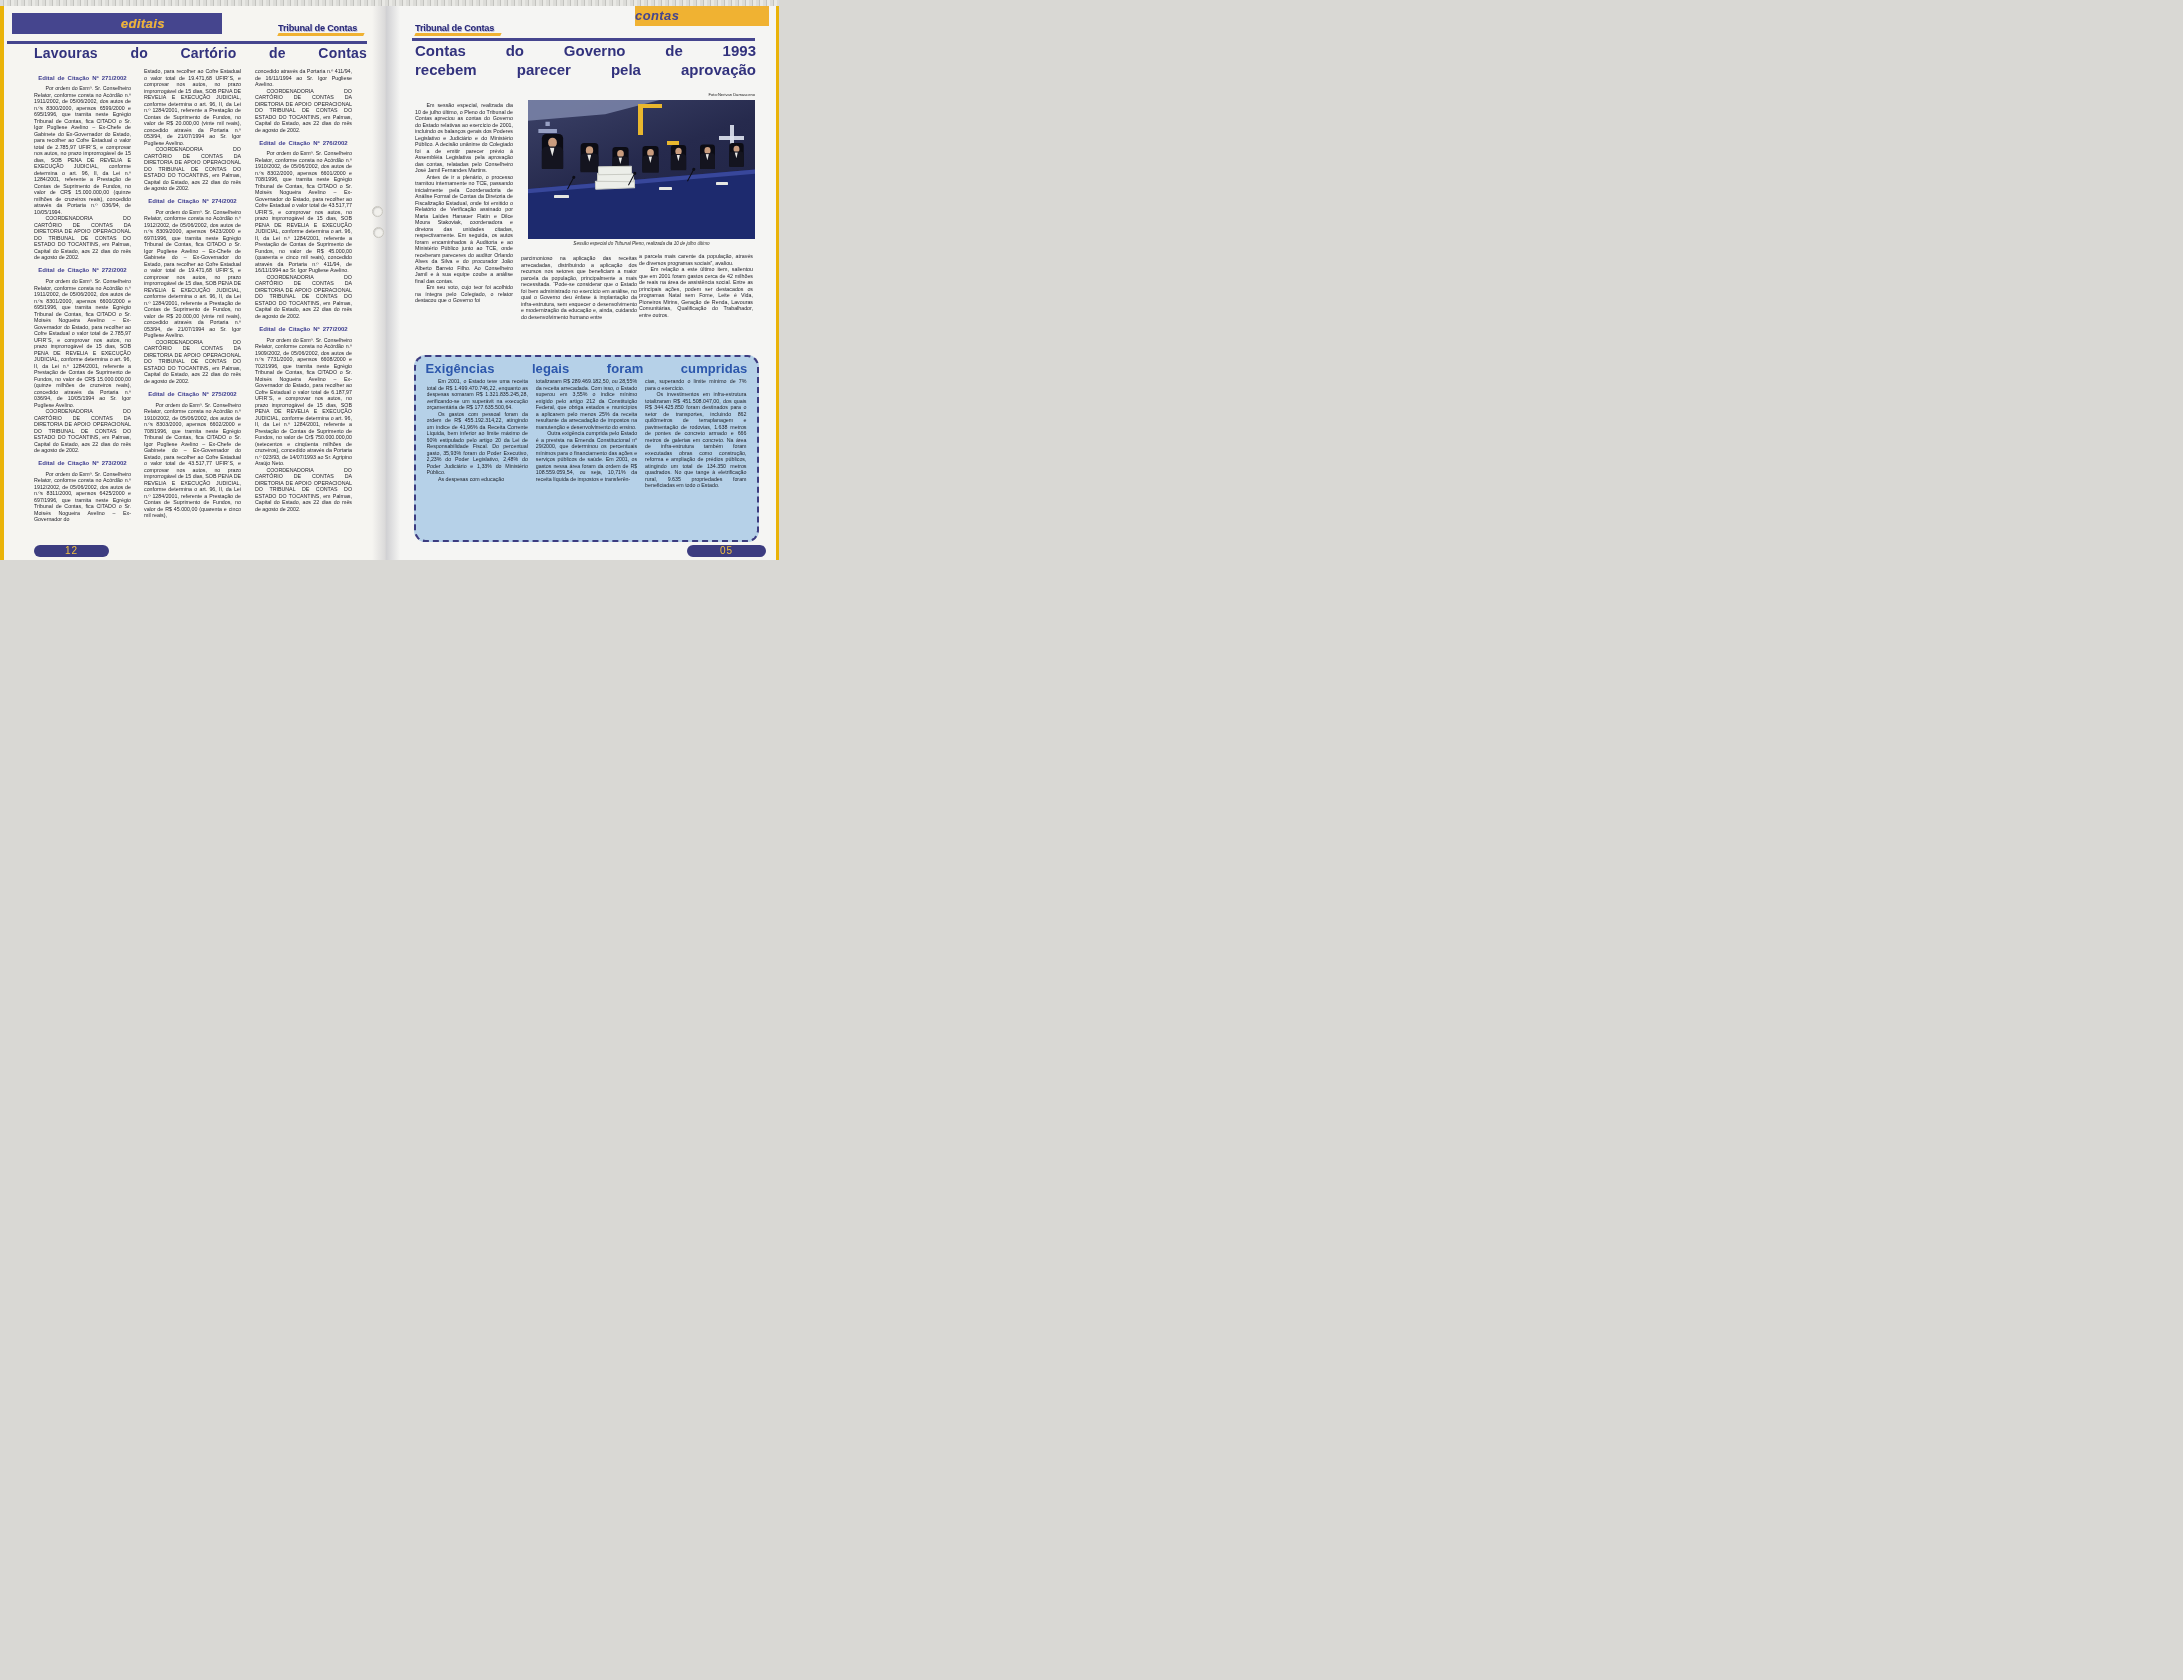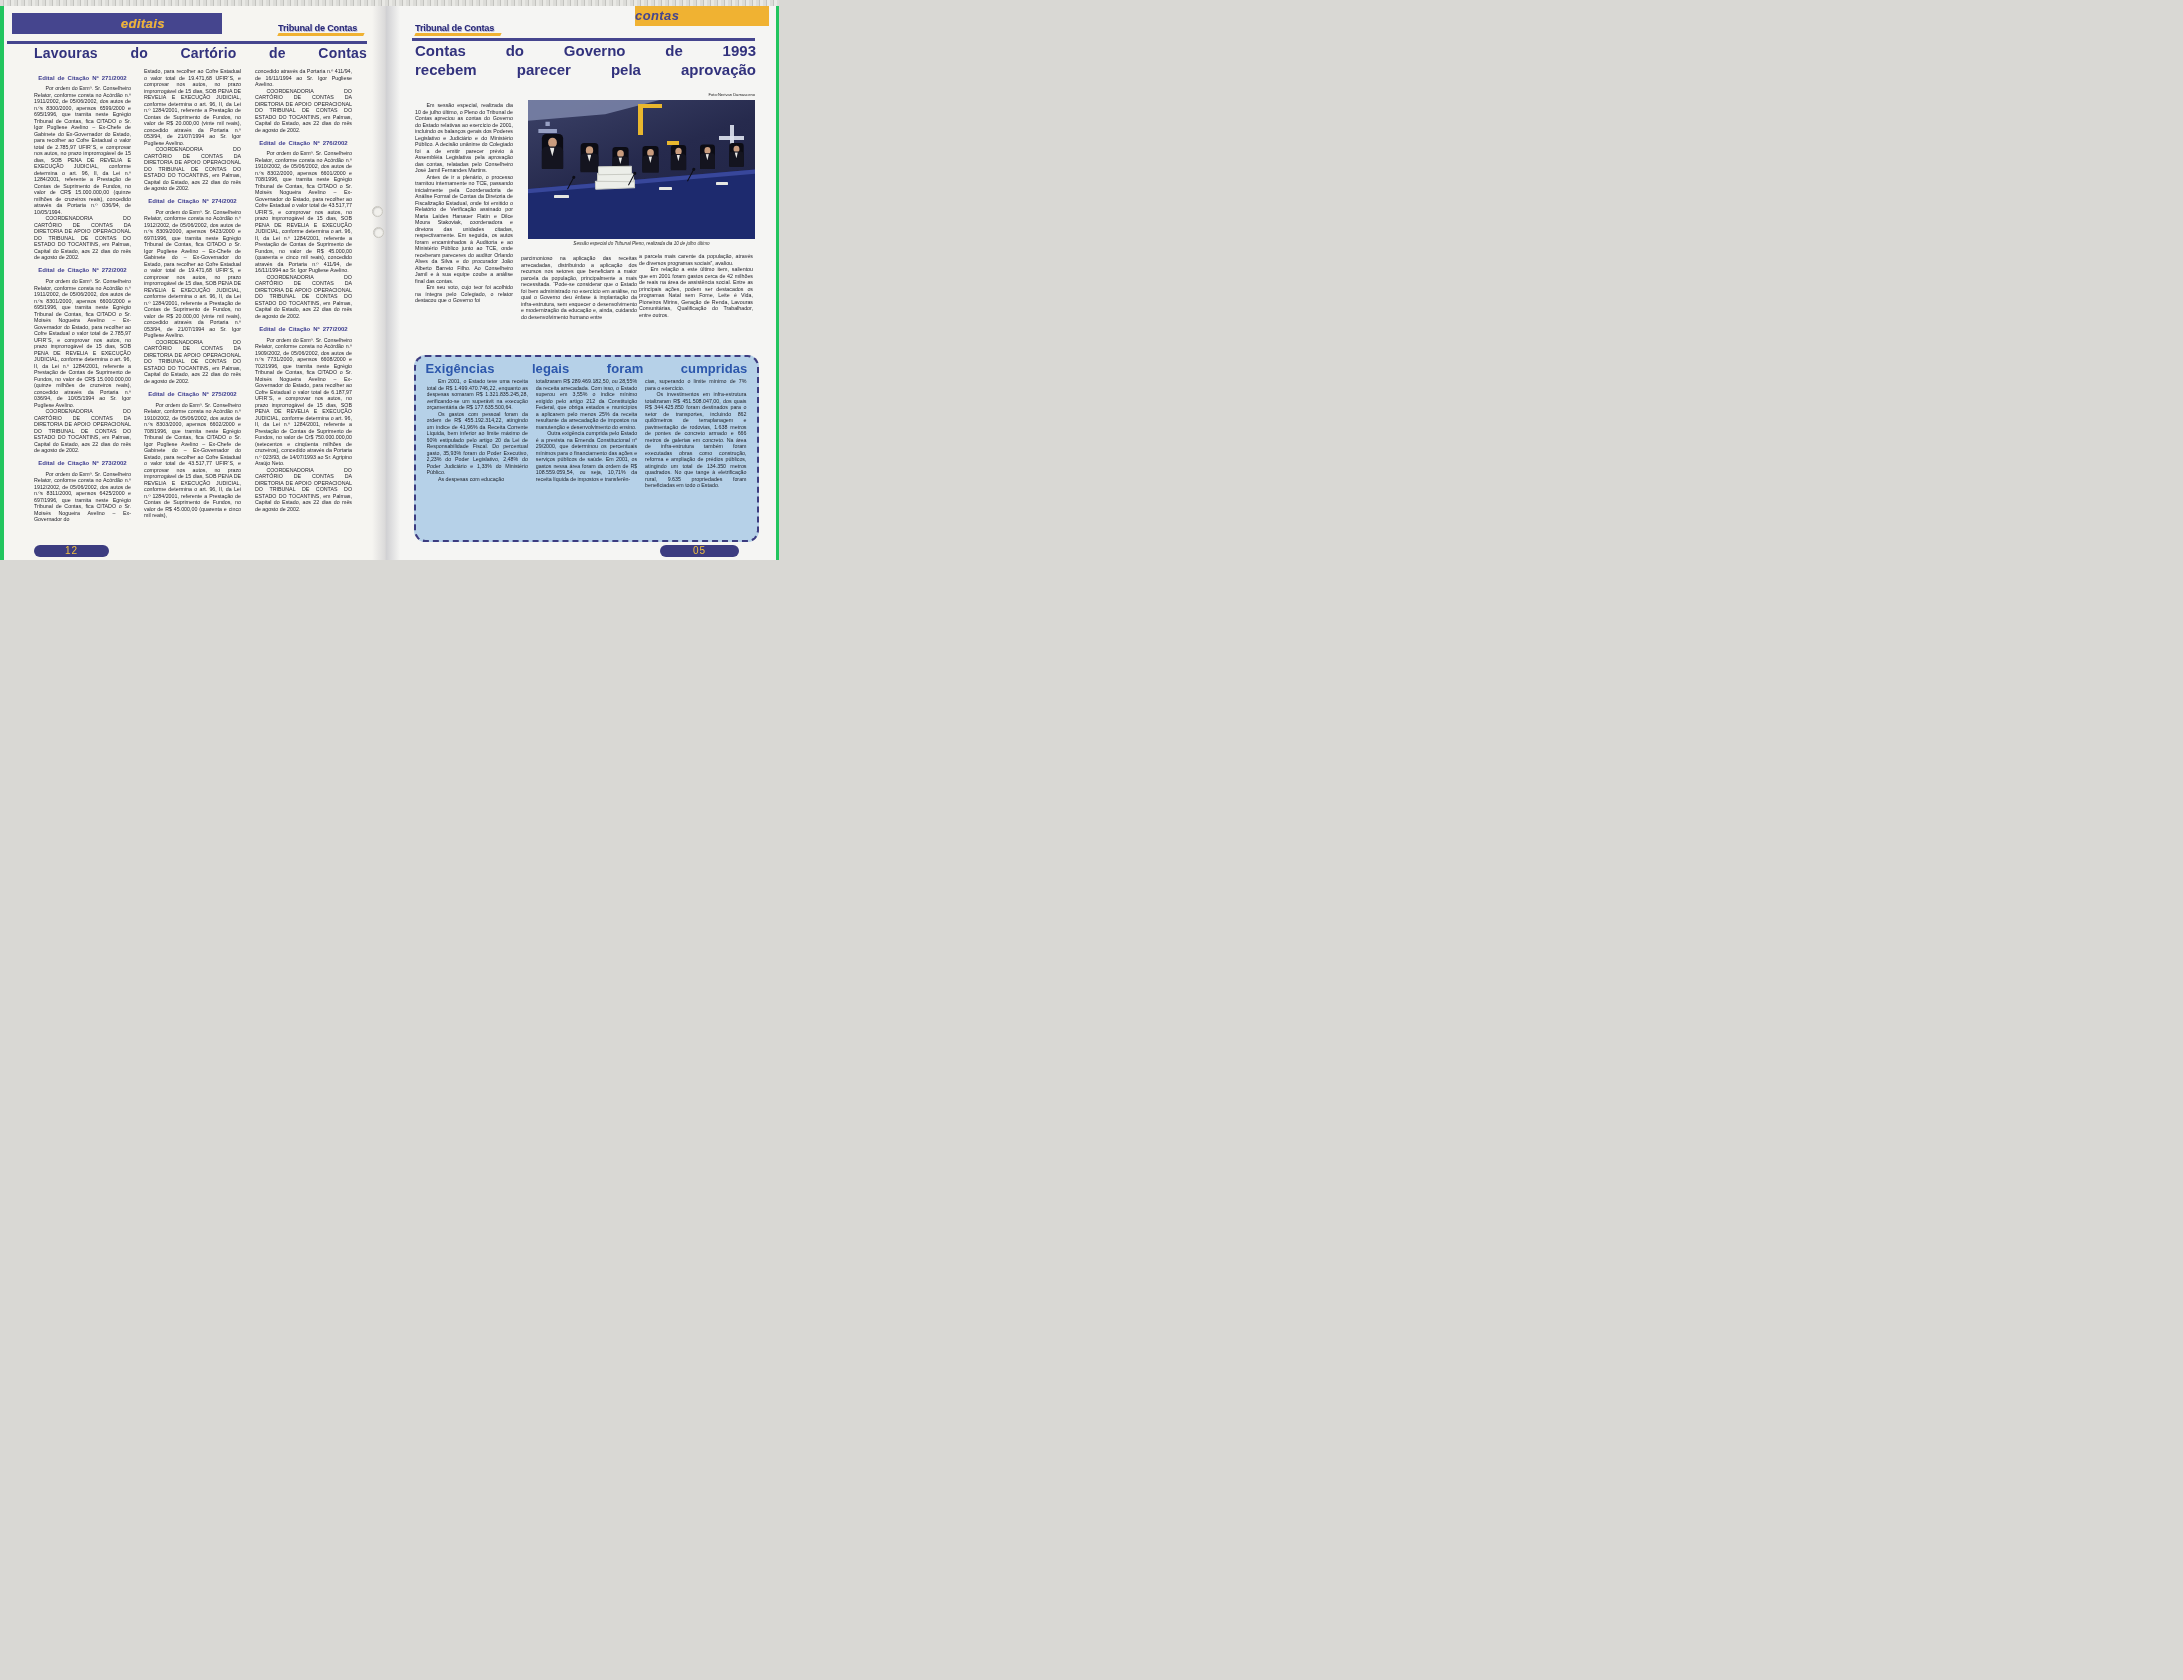--- a/index.html
+++ b/index.html
@@ -1,17 +1,17 @@
 <!DOCTYPE html>
 <html style="font-size:7px"><head>
 <meta charset="utf-8">
 <style>
   html,body{margin:0;padding:0;background:#d9d8d4;}
   .stage{position:relative;width:779px;height:560px;overflow:hidden;
-         font-family:"Liberation Sans", sans-serif;background:#22c55e;}
+         font-family:"Liberation Sans", sans-serif;background:#eab308;}
   .scan-top{position:absolute;left:0;top:0;width:100%;height:6.1px;
     background:repeating-linear-gradient(90deg,#dcdcd8 0 3.1px,#c3c3bf 3.1px 4.4px,#e8e8e4 4.4px 7px);}
   .paper{position:absolute;left:3.5px;top:6.1px;width:772px;height:554px;background:#f6f5f1;}
   .paper-right-tint{position:absolute;left:386px;top:6.1px;width:389px;height:554px;background:#f5f5f3;}
   .gutter{position:absolute;left:372px;top:6.1px;width:28px;height:554px;
     background:linear-gradient(90deg,rgba(80,80,100,0) 0%,rgba(80,80,100,0.16) 45%,rgba(80,80,100,0.22) 52%,rgba(80,80,100,0) 100%);}
   .punch-hole{position:absolute;width:8.7px;height:8.7px;border-radius:50%;background:#f1f0ec;
     border:0.4px solid #c9c7c0;box-shadow:inset 0.4px 0.4px 1.3px rgba(0,0,0,.25);}
 
   
@@ -91,21 +91,21 @@
   .box-title{margin:3.5px 9.6px 1.7px 9.6px;font-size:13px;font-weight:bold;color:#2c57ac;
     text-align:justify;text-align-last:justify;letter-spacing:0.1px;}
   .box-cols{display:flex;gap:7.9px;padding:0.9px 10.5px 5.2px 10.5px;}
   .box-col{flex:1;overflow:hidden;height:147px;color:#20242c;}
   .box-col .para{font-size:5.3px;line-height:6.5px;}
 
   
   .pill{position:absolute;top:545px;height:11.8px;background:#3c3c80;border-radius:6.1px;
     display:flex;align-items:center;justify-content:center;}
   .pill-left{left:34px;width:75px;}
-  .pill-right{left:660px;width:79px;}
+  .pill-right{left:687px;width:79px;}
   .pill .num{color:#f0c040;font-weight:normal;font-size:10px;letter-spacing:0.9px;}
 </style>
 </head>
 <body>
 
 <div class="stage">
   <div class="scan-top"></div>
   <div class="paper"></div>
   <div class="paper-right-tint"></div>
   <div class="gutter"></div>

